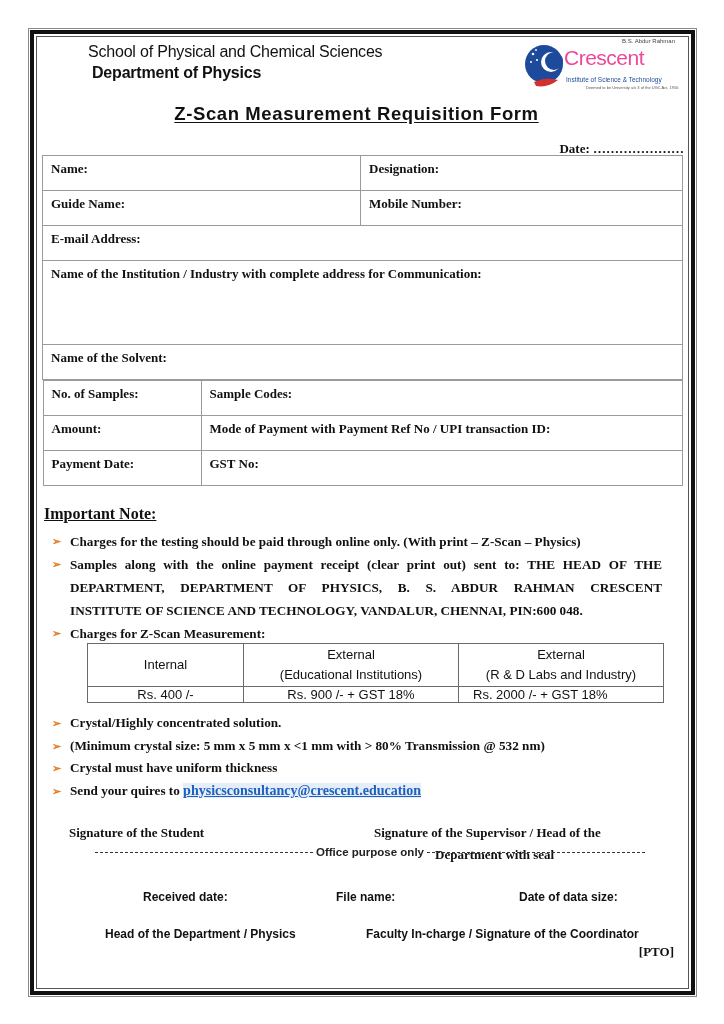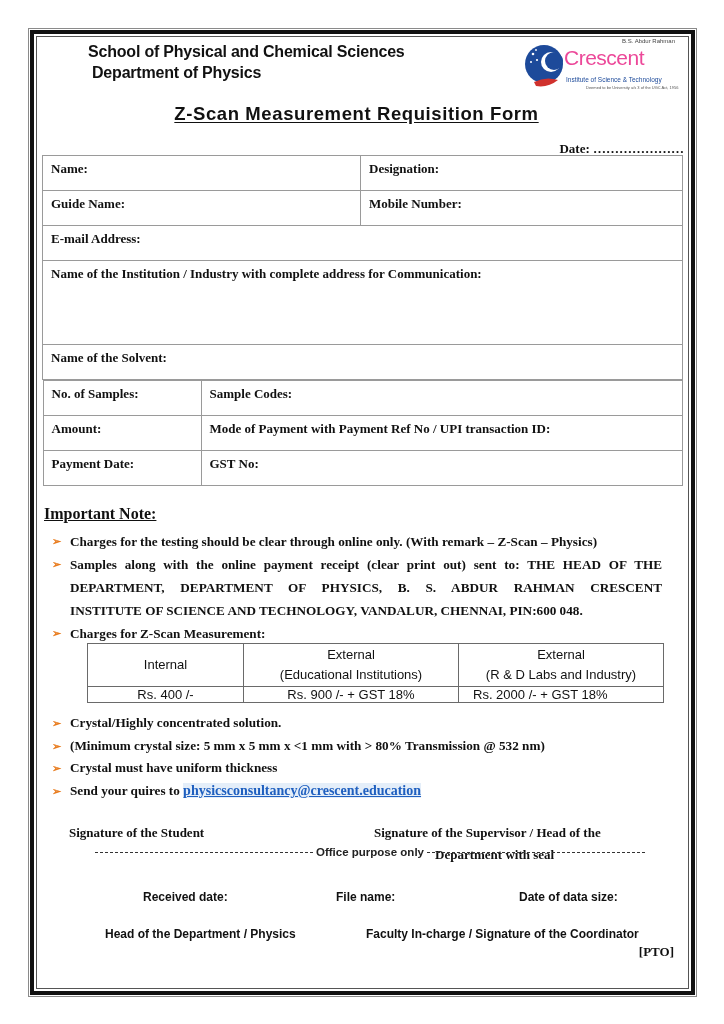--- a/index.html
+++ b/index.html
@@ -14,21 +14,21 @@
     position: absolute; left: 30px; top: 30px; width: 665px; height: 965px;
     border: 4px solid #111;
   }
   .frame-inner {
     position: absolute; left: 36px; top: 36px; width: 653px; height: 953px;
     border: 1px solid #555;
   }
 
   .hdr-school {
     position: absolute; left: 88px; top: 43px;
-    font-family: "Liberation Sans", sans-serif; font-weight: bold; font-size: 16px; letter-spacing: -0.2px;
+    font-family: "Liberation Sans", sans-serif; font-weight: normal; font-size: 16px; letter-spacing: -0.2px;
   }
   .hdr-dept {
     position: absolute; left: 92px; top: 64px;
     font-family: "Liberation Sans", sans-serif; font-weight: bold; font-size: 16px; letter-spacing: -0.2px;
   }
 
   .logo { position: absolute; left: 524px; top: 40px; width: 162px; height: 52px; }
   .logo .brand {
     position: absolute; left: 40px; top: 6px;
     font-family: "Liberation Sans", sans-serif; font-size: 21px; color: #ec4899; letter-spacing: -0.5px;
@@ -171,21 +171,21 @@
       </tbody>
           </table>
     </td>
   </tr>
 </tbody>
   </table>
 
 <div class="note-title">Important Note:</div>
 
 <ul class="note-list">
-  <li><span class="arrow">➢</span><span>Charges for the testing should be clear through online only. (With remark – Z-Scan – Physics)</span></li>
+  <li><span class="arrow">➢</span><span>Charges for the testing should be paid through online only. (With print – Z-Scan – Physics)</span></li>
   <li class="justify">
     <span class="arrow">➢</span>
     <span class="line">Samples along with the online payment receipt (clear print out) sent to: THE HEAD OF THE</span>
     <span class="line">DEPARTMENT, DEPARTMENT OF PHYSICS, B. S. ABDUR RAHMAN CRESCENT</span>
     <span class="line last">INSTITUTE OF SCIENCE AND TECHNOLOGY, VANDALUR, CHENNAI, PIN:600 048.</span>
   </li>
   <li><span class="arrow">➢</span><span>Charges for Z-Scan Measurement:</span></li>
 </ul>
 
 <table class="price">

